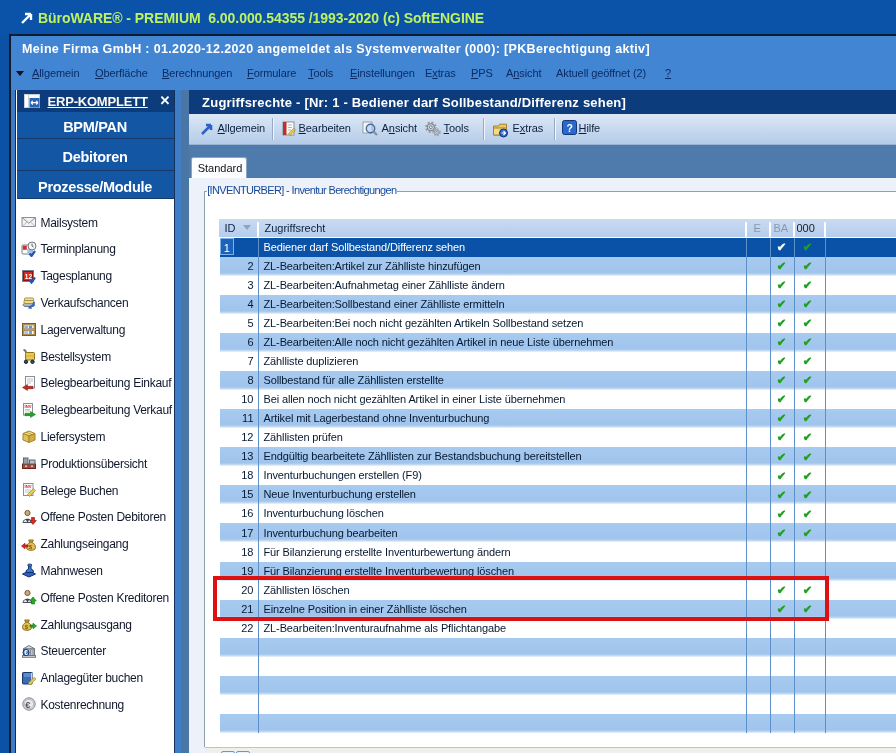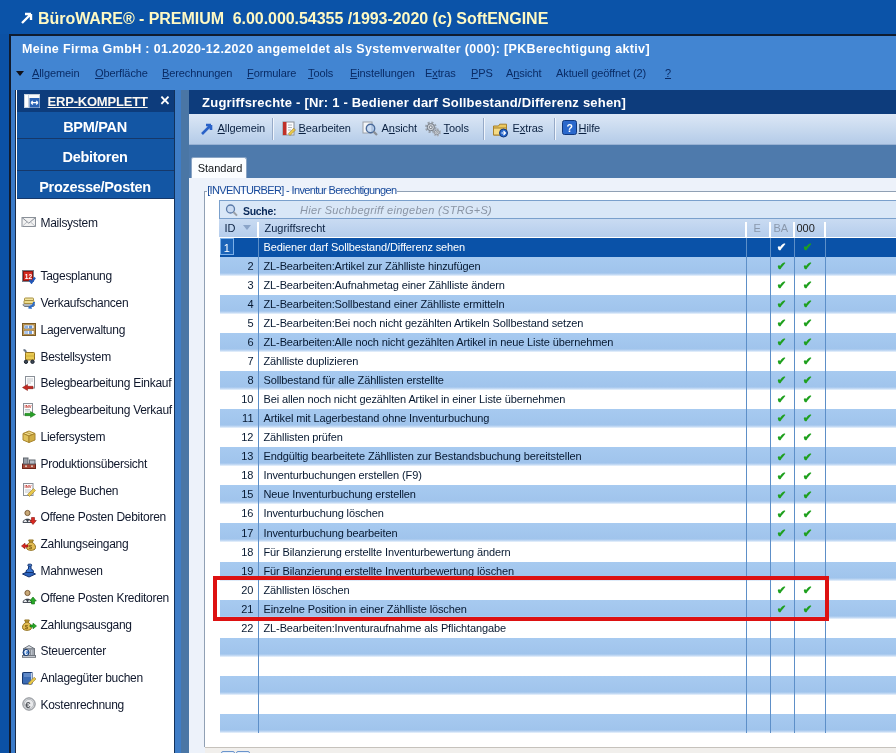--- a/index.html
+++ b/index.html
@@ -1,21 +1,21 @@
 <!DOCTYPE html>
 <html><head><meta charset="utf-8">
 <style>
 * { margin:0; padding:0; box-sizing:border-box; }
 html,body { width:896px; height:753px; overflow:hidden; font-family:"Liberation Sans",sans-serif; }
 #app { position:relative; width:896px; height:753px; background:#0b53a8; }
 .abs { position:absolute; }
 
 
 #topbar { left:0; top:0; width:896px; height:34px; background:#0b53a8; }
-#topbar .tt { position:absolute; left:38px; top:10px; font-size:16px; font-weight:bold; color:#fef9c3; letter-spacing:-0.05px; white-space:pre; }
+#topbar .tt { position:absolute; left:38px; top:10px; font-size:14px; font-weight:bold; color:#bef264; letter-spacing:-0.05px; white-space:pre; }
 #topbar svg { position:absolute; left:19px; top:10px; }
 
 
 #winborder { left:9px; top:34px; width:887px; height:2px; background:#0f1c30; }
 #leftedge { left:0; top:34px; width:9px; height:719px; background:#0b51a5; }
 #vline1 { left:9px; top:36px; width:1.5px; height:717px; background:#101a2c; }
 
 
 #bluebar { left:10.5px; top:36px; width:885.5px; height:54px; background:#4285d2; }
 #bluebar .co { position:absolute; left:11.5px; top:6px; font-size:12.5px; font-weight:bold; color:#fff; letter-spacing:0.35px; }
@@ -127,28 +127,39 @@
           <rect x="0.5" y="1.5" width="15" height="13" fill="#f6f8fa" stroke="#c0ccda"></rect>
           <rect x="0.5" y="1.5" width="4" height="13" fill="#fff" stroke="#c8d2de"></rect>
           <rect x="5.5" y="5" width="10" height="9.5" fill="#2a62b4"></rect>
           <path d="M7 9.7 h7 M7 9.7 l1.8-1.8 M7 9.7 l1.8 1.8 M14 9.7 l-1.8-1.8 M14 9.7 l-1.8 1.8" stroke="#fff" stroke-width="1.2" fill="none"></path>
         </svg>
         <span class="ht">ERP-KOMPLETT</span>
         <span class="hx">✕</span>
       </div>
     <div class="sbbtn" style="top:22.3px;height:26.7px;line-height:31px">BPM/PAN</div>
     <div class="sbbtn" style="top:49px;height:32.2px;line-height:36.5px">Debitoren</div>
-    <div class="sbbtn" style="top:81.2px;height:28.3px;line-height:32.5px">Prozesse/Posten</div>
+    <div class="sbbtn" style="top:81.2px;height:28.3px;line-height:32.5px">Prozesse/Module</div>
     <div class="sbi" style="top:118.6px">
         <span class="sbic"><svg width="16" height="16" viewBox="0 0 16 16">
             <rect x="1" y="3.5" width="13.5" height="9" fill="#f2f2f2" stroke="#8a9098"></rect>
             <path d="M1 3.5 L7.8 9.2 L14.5 3.5" fill="none" stroke="#8a9098"></path>
             <path d="M1 12.5 L6 8 M14.5 12.5 L9.5 8" fill="none" stroke="#b8bcc2"></path>
           </svg></span>
         <span class="sbt">Mailsystem</span>
+      </div>
+<div class="sbi" style="top:145.4px">
+        <span class="sbic"><svg width="16" height="16" viewBox="0 0 16 16">
+            <rect x="1" y="4" width="10" height="9" rx="0.8" fill="#fdfdfd" stroke="#787e88"></rect>
+            <rect x="1.8" y="4.8" width="4" height="4" fill="#d03028"></rect>
+            <rect x="6.2" y="8" width="4" height="4.2" fill="#a8c4e4"></rect>
+            <circle cx="11" cy="5" r="4" fill="#f4f6f8" stroke="#70787e"></circle>
+            <path d="M11 2.6 V5 l1.6 1" stroke="#555" stroke-width="0.9" fill="none"></path>
+            <path d="M8.5 12.5 l2 2.5 3.5-5" stroke="#2157b8" stroke-width="2.2" fill="none"></path>
+          </svg></span>
+        <span class="sbt">Terminplanung</span>
       </div>
 <div class="sbi" style="top:172.2px">
         <span class="sbic"><svg width="16" height="16" viewBox="0 0 16 16">
             <rect x="1.5" y="2.5" width="11" height="11" fill="#e8eaee" stroke="#787e88"></rect>
             <rect x="2.5" y="3.5" width="9" height="9" fill="#d42a20" stroke="#8c1410"></rect>
             <text x="3.8" y="10.5" font-size="6.5" font-weight="bold" fill="#fff">12</text>
             <path d="M8.5 12 l2 2.5 3.5-5" stroke="#2157b8" stroke-width="2.2" fill="none"></path>
           </svg></span>
         <span class="sbt">Tagesplanung</span>
       </div>
@@ -354,28 +365,20 @@
   <div class="abs" id="steel"></div>
   <div class="abs" id="tab">
       <span>Standard</span>
     </div>
   <div class="abs" id="content">
     <div id="fswhite"></div>
     <div id="fsleft"></div>
     <div id="fstop1"></div>
     <div id="fstop2"></div>
     <span id="fslabel">[INVENTURBER] - Inventur Berechtigungen</span>
-    <div id="search">
-        <span class="sic"><svg width="14" height="14" viewBox="0 0 14 14">
-            <circle cx="6.5" cy="6" r="4" fill="rgba(190,210,240,0.5)" stroke="#5a7aa8" stroke-width="1.3"></circle>
-            <path d="M9.4 9 L13 12.6" stroke="#9aa0a8" stroke-width="2"></path>
-          </svg></span>
-        <span class="sl">Suche:</span>
-        <span class="sp">Hier Suchbegriff eingeben (STRG+S)</span>
-      </div>
     <div id="thead">
       <span style="left:5px;color:#0a2040">ID</span>
       <span style="left:24px;top:6px;width:0;height:0;border-left:4.5px solid transparent;border-right:4.5px solid transparent;border-top:5.5px solid #8aa4c8"></span>
       <span style="left:45px;color:#0a2040">Zugriffsrecht</span>
       <span style="left:534px;color:#8a98ac">E</span>
       <span style="left:554px;color:#8a98ac">BA</span>
       <span style="left:577px;color:#202020">000</span>
       <span class="hsep" style="left:37.5px"></span>
       <span class="hsep" style="left:525.5px"></span>
       <span class="hsep" style="left:550px"></span>

